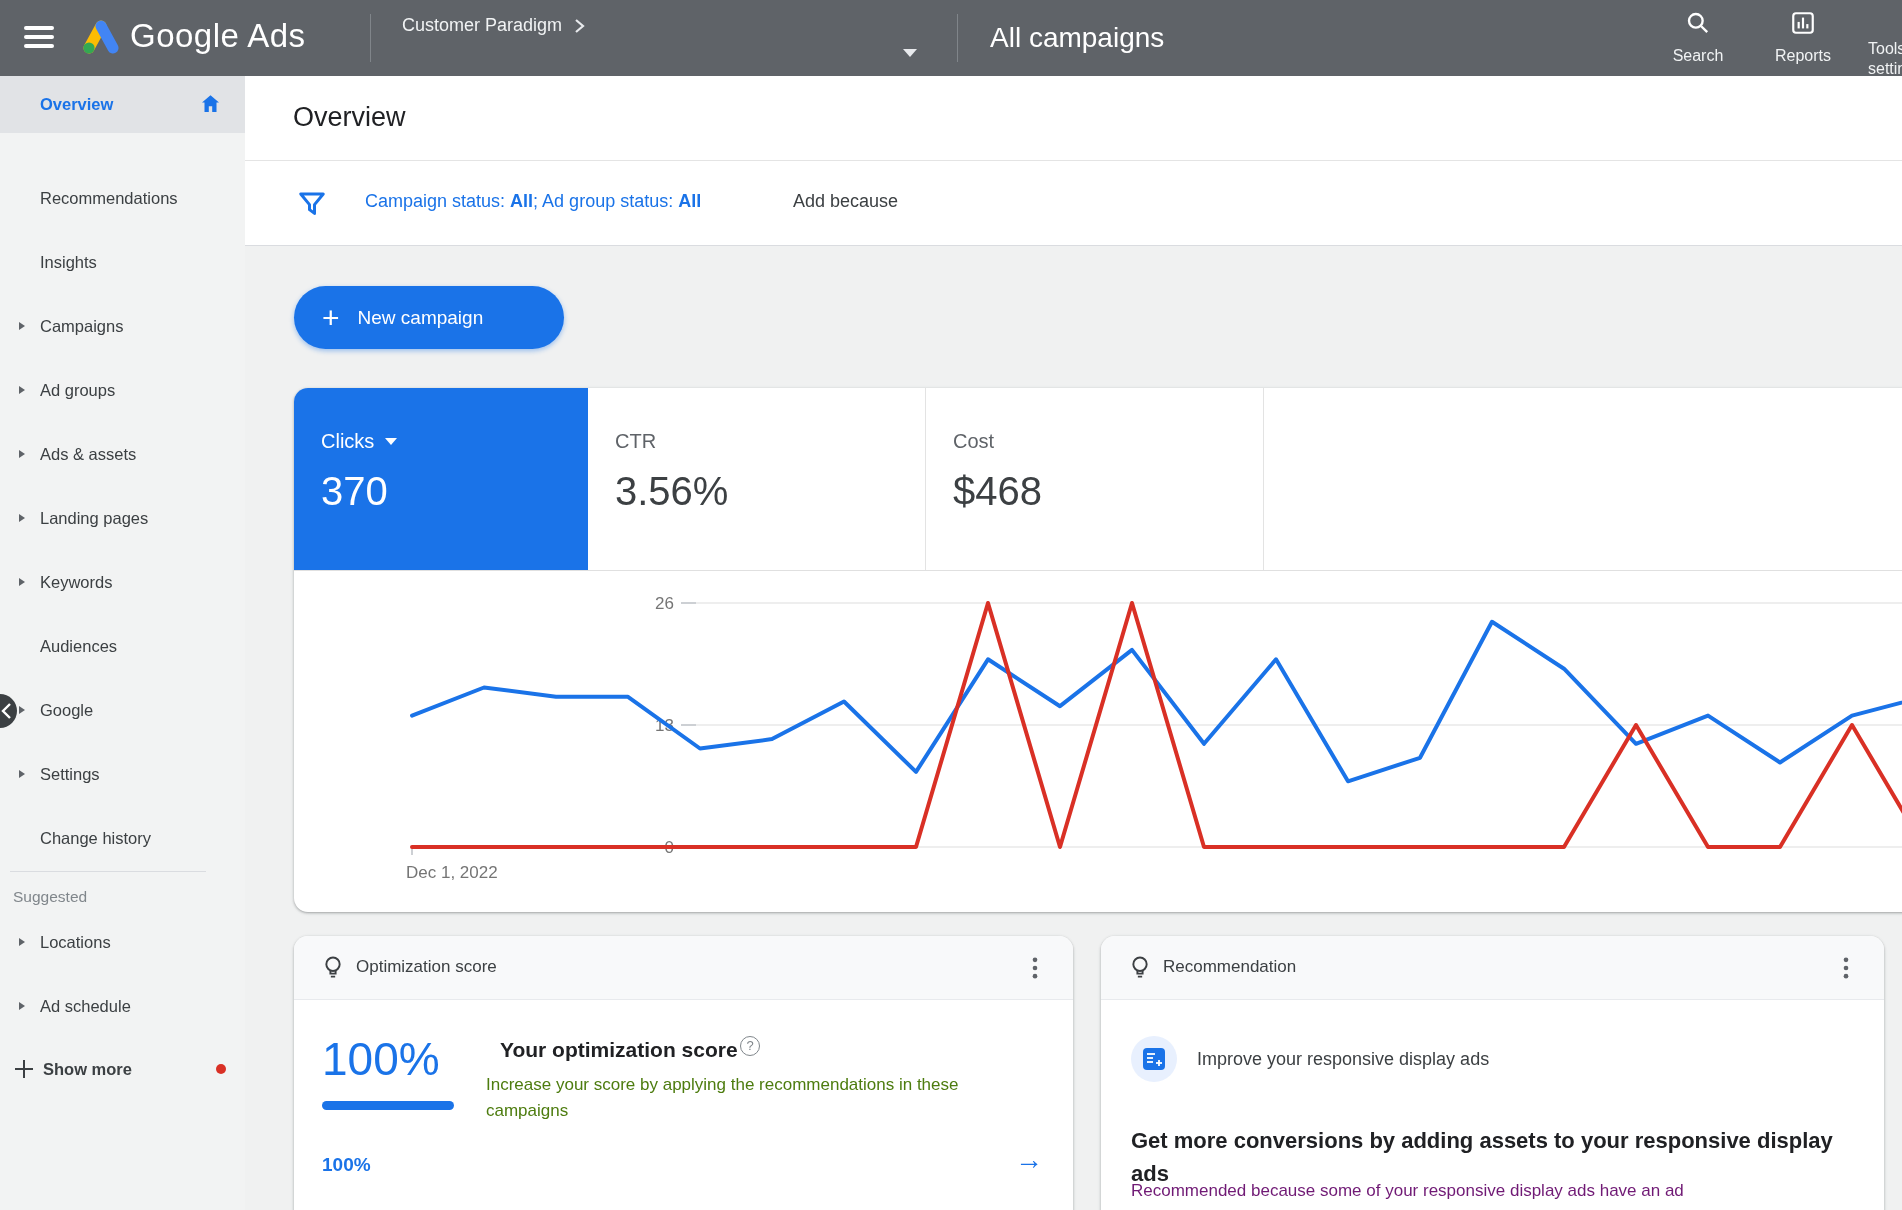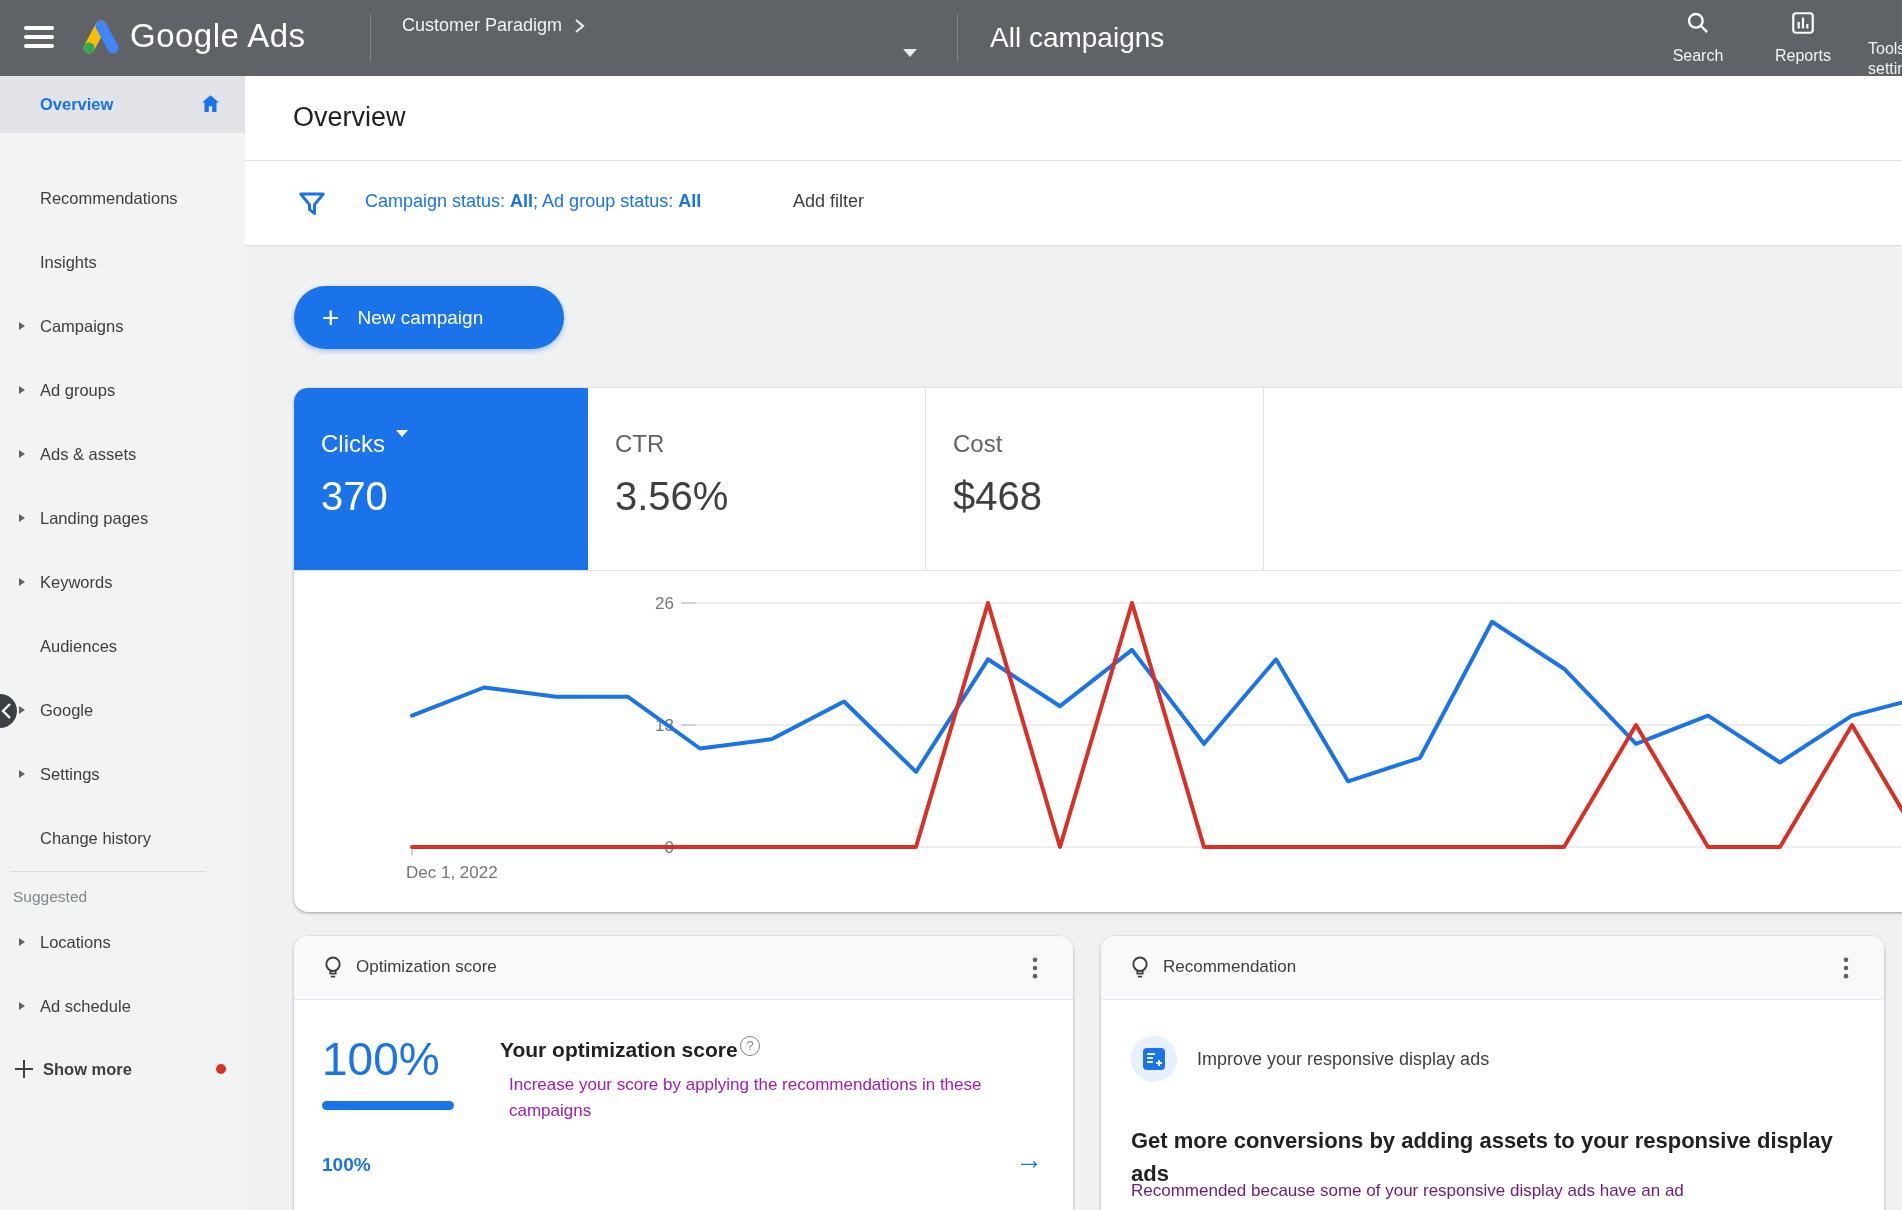--- a/index.html
+++ b/index.html
@@ -47,21 +47,21 @@
   .add-filter { position:absolute; left:548px; top:30px; font-size:18px; color:#3c4043; cursor:pointer; }
   .content { position:absolute; left:0; top:170px; width:100%; height:964px; background:#f0f1f1; }
 
   .new-campaign { position:absolute; left:49px; top:40px; width:270px; height:63px; border-radius:32px; background:#1a73e8; border:none; color:#fff; font-size:19px; font-family:inherit; cursor:pointer; box-shadow:0 2px 5px rgba(26,115,232,.4); display:flex; align-items:center; }
   .new-campaign .plus { margin-left:28px; margin-right:18px; font-size:30px; font-weight:normal; line-height:0; }
 
   
   .chart-card { position:absolute; left:49px; top:142px; width:1640px; height:524px; background:#fff; border-radius:14px; box-shadow:0 1px 2px rgba(60,64,67,.3), 0 1px 3px 1px rgba(60,64,67,.12); overflow:hidden; }
   .metric-tabs { display:flex; height:183px; border-bottom:1px solid #e0e0e0; }
   .mtab { position:relative; height:100%; padding:42px 0 0 27px; cursor:pointer; }
-  .mtab .m-label { font-size:24px; display:flex; align-items:flex-start; gap:11px; }
+  .mtab .m-label { font-size:20px; display:flex; align-items:center; gap:11px; }
   .mtab .m-value { margin-top:16px; font-size:40px; }
   .mtab.sel-blue { width:294px; background:#1a73e8; color:#fff; }
   .mtab.sel-red { width:295px; background:#d93025; color:#fff; }
   .mtab.plain { width:338px; background:#fff; border-right:1px solid #e3e3e3; }
   .mtab.plain .m-label { color:#5f6368; }
   .mtab.plain .m-value { color:#3c4043; }
   .mtab.filler { flex:1; background:#fff; border-right:none; cursor:default; }
   .m-caret { width:0; height:0; border-left:6px solid transparent; border-right:6px solid transparent; border-top:7px solid #fff; }
 
   
@@ -70,21 +70,21 @@
   .card-rec { left:856px; width:783px; }
   .card-header { position:relative; height:64px; background:#f8f9fa; border-bottom:1px solid #e8eaed; }
   .card-header .bulb { position:absolute; left:26px; top:18px; }
   .card-header .card-title { position:absolute; left:62px; top:21px; font-size:17px; color:#3c4043; }
   .kebab { position:absolute; right:24px; top:18px; width:28px; height:28px; cursor:pointer; }
   .opt-score { position:absolute; left:28px; top:96px; font-size:46px; color:#1a73e8; }
   .opt-bar { position:absolute; left:28px; top:165px; width:132px; height:9px; border-radius:5px; background:#dadce0; overflow:hidden; }
   .opt-bar i { display:block; height:100%; background:#1a73e8; }
   .opt-heading { position:absolute; left:206px; top:102px; font-size:21px; font-weight:bold; color:#202124; }
   .help-circle { position:absolute; left:446px; top:100px; width:20px; height:20px; border:1.6px solid #80868b; border-radius:50%; color:#80868b; font-size:13px; text-align:center; line-height:18px; }
-  .opt-desc { position:absolute; left:215px; top:136px; width:500px; font-size:17px; line-height:26px; color:#a21caf; }
+  .opt-desc { position:absolute; left:192px; top:136px; width:500px; font-size:17px; line-height:26px; color:#4d7c0f; }
   .opt-footer-score { position:absolute; left:28px; top:218px; font-size:19px; font-weight:bold; color:#1a73e8; cursor:pointer; }
   .opt-arrow { position:absolute; right:30px; top:208px; font-size:28px; color:#1a73e8; cursor:pointer; }
   .rec-chip { position:absolute; left:30px; top:100px; width:46px; height:46px; border-radius:50%; background:#e8f0fe; }
   .rec-chip svg { position:absolute; left:12px; top:12px; }
   .rec-tag { position:absolute; left:96px; top:113px; font-size:18px; color:#3c4043; }
   .rec-heading { position:absolute; left:30px; top:188px; width:714px; font-size:22px; font-weight:bold; line-height:33px; color:#202124; }
   .rec-desc { position:absolute; left:30px; top:242px; width:720px; font-size:17px; line-height:26px; color:#701a75; }
 </style>
 </head>
 <body>
@@ -224,21 +224,21 @@
       <div class="page-title">Overview</div>
     </div>
 
     <div class="filter-row">
       <svg class="funnel" width="30" height="30" viewBox="0 0 24 24">
           <path d="M3 4 h18 l-7 8.5 v7 l-4 -3 v-4 Z" fill="none" stroke="#1a73e8" stroke-width="2.4" stroke-linejoin="round"></path>
         </svg>
       <div class="filter-text">
         <span>Campaign status: </span><b>All</b><span>; Ad group status: </span><b>All</b>
       </div>
-      <div class="add-filter">Add filter</div>
+      <div class="add-filter">Add because</div>
     </div>
 
     <div class="content">
 
       <button class="new-campaign">
         <span class="plus">+</span>
         <span>New campaign</span>
       </button>
 
       <div class="chart-card">

